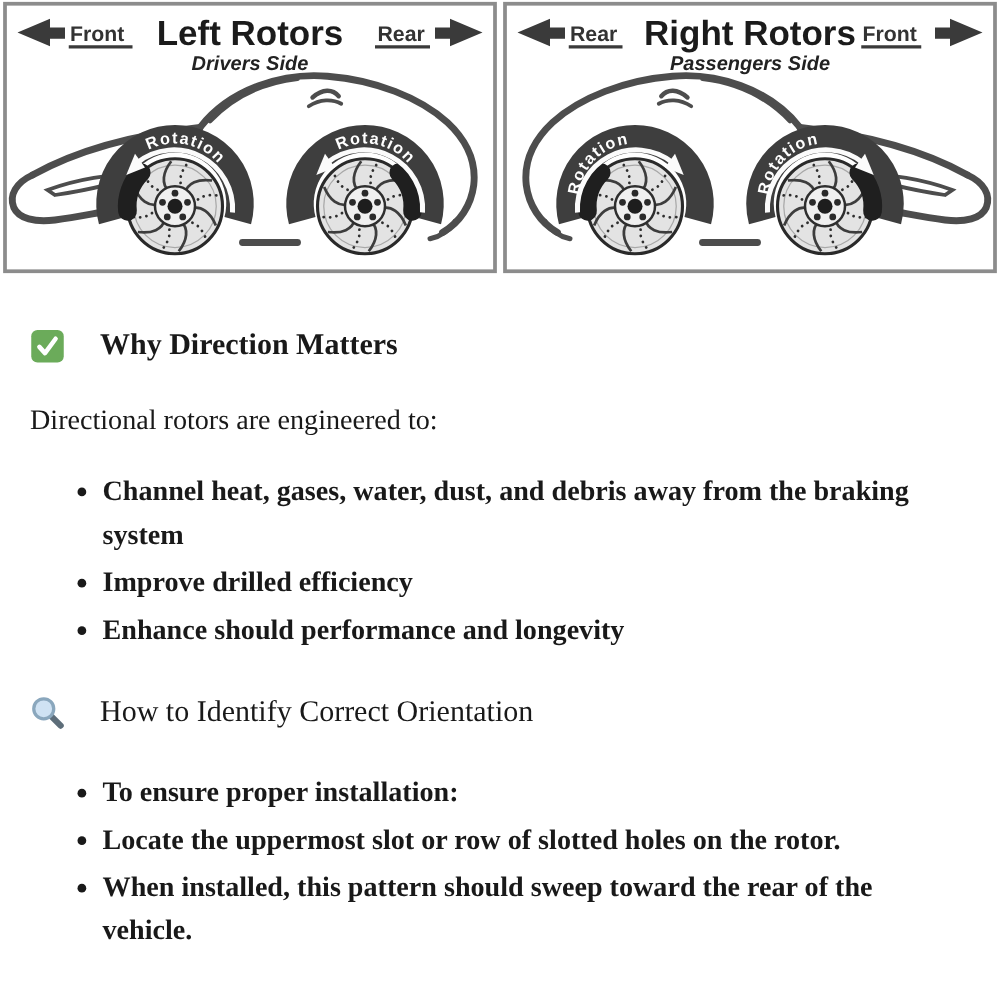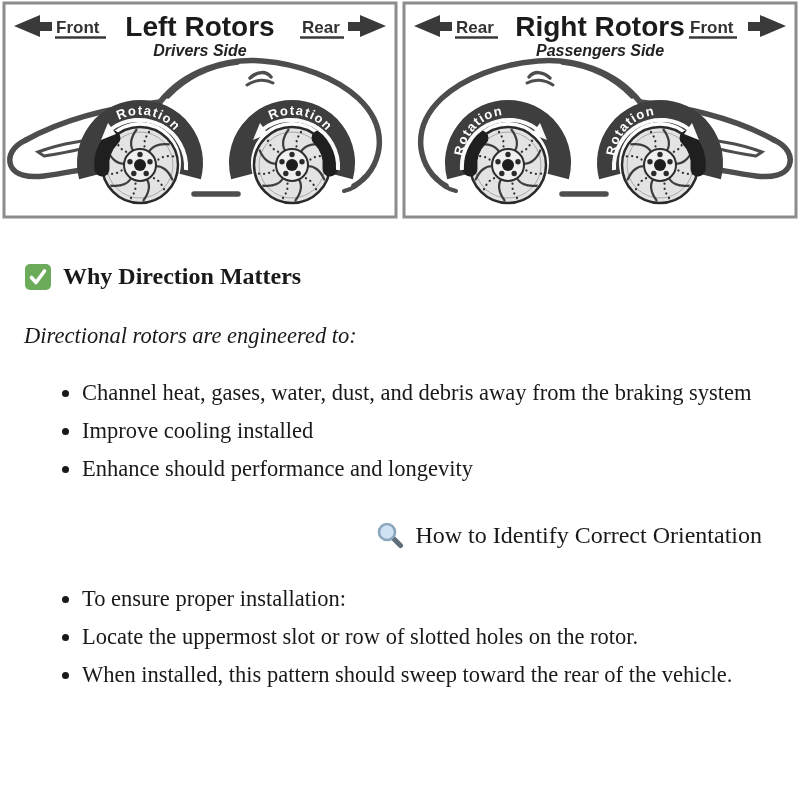--- a/index.html
+++ b/index.html
@@ -22,24 +22,24 @@
   .rot-text { font-family:"Liberation Sans", sans-serif; font-size:13px; font-weight:bold; fill:#ffffff; letter-spacing:1.2px; }
   .hdr-title { font-family:"Liberation Sans", sans-serif; font-size:28px; font-weight:bold; fill:#1b1b1b; text-anchor:middle; }
   .hdr-sub { font-family:"Liberation Sans", sans-serif; font-size:16px; font-style:italic; font-weight:bold; fill:#222; text-anchor:middle; }
   .hdr-lbl { font-family:"Liberation Sans", sans-serif; font-size:17px; font-weight:bold; fill:#333; }
   .hdr-underline { stroke:#3a3a3a; stroke-width:2.5; }
   .hdr-arrow { fill:#3a3a3a; }
 
   
   .content { padding:12px 38px 28px 24px; font-size:22.5px; line-height:1.55; }
   .content p { margin:12px 0 22px 0; }
-  .sec-heading { display:flex; align-items:center; gap:11px; font-size:24px; font-weight:bold; margin:26px 0 24px 0; }
-  .sec-heading.light { font-weight:normal; margin:30px 0 28px 0;justify-content:flex-end; }
-  .lead { margin:0 0 6px 0;font-style:italic; }
-  ul { margin:6px 0 26px 0; padding-left:58px; }
+  .sec-heading { display:flex; align-items:center; gap:28px; font-size:24px; font-weight:bold; margin:26px 0 24px 0; }
+  .sec-heading.light { font-weight:normal; margin:30px 0 28px 0; }
+  .lead { margin:0 0 6px 0; }
+  ul { margin:6px 0 26px 0; padding-left:58px;font-weight:bold; }
   li { margin:3px 0; }
   .icon { display:inline-block; width:28px; height:28px; flex:0 0 auto; }
 </style>
 </head>
 <body>
 
 <div class="diagram-wrap">
 <svg width="800" height="220" viewBox="0 0 800 220" xmlns="http://www.w3.org/2000/svg">
   <defs>
 
@@ -165,21 +165,21 @@
         <polyline points="7.5,14.5 12,19.5 20.5,8" fill="none" stroke="#ffffff" stroke-width="3.6" stroke-linecap="round" stroke-linejoin="round"></polyline>
       </svg>
     </span>
     <span>Why Direction Matters</span>
   </div>
 
   <p class="lead">Directional rotors are engineered to:</p>
 
   <ul>
     <li>Channel heat, gases, water, dust, and debris away from the braking system</li>
-    <li>Improve cooling installed</li>
+    <li>Improve drilled efficiency</li>
     <li>Enhance should performance and longevity</li>
   </ul>
 
   <div class="sec-heading light">
     <span class="icon">
       <svg width="28" height="28" viewBox="0 0 28 28">
         <line x1="17.5" y1="17.5" x2="24.5" y2="24.5" stroke="#5d6d79" stroke-width="5" stroke-linecap="round"></line>
         <circle cx="11" cy="11" r="8" fill="#cfe2f3" stroke="#8aa7bd" stroke-width="2.6"></circle>
       </svg>
     </span>

